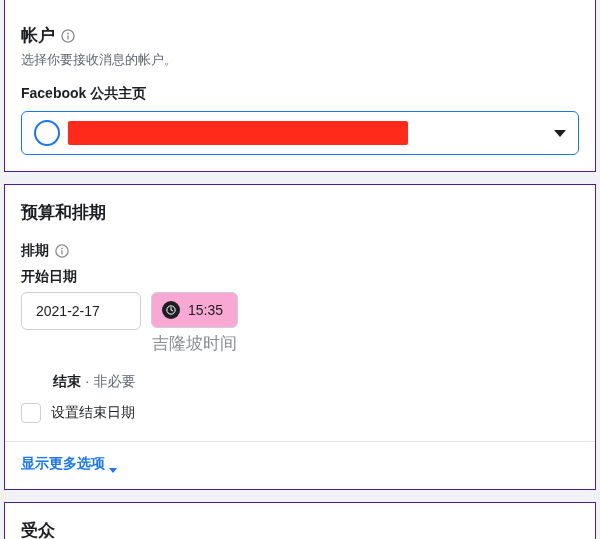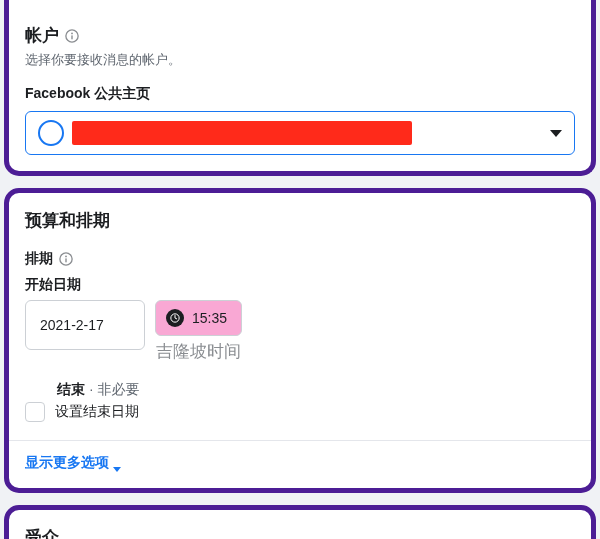--- a/index.html
+++ b/index.html
@@ -6,22 +6,22 @@
     body {
       font-family: -apple-system, BlinkMacSystemFont, "Segoe UI", Helvetica, Arial, sans-serif;
       background: #f0f2f5;
       width: 600px;
       height: 539px;
       overflow: hidden;
       color: #1c1e21;
     }
     .card {
       background: #fff;
-      border: 5px solid #4c1d95;
-      border-radius: 15px;
+      border: 1px solid #4c1d95;
+      border-radius: 0;
       margin: 0 4px 12px 4px;
       padding: 16px;
     }
     .card.first { border-top: none; border-top-left-radius: 0; border-top-right-radius: 0; padding-top: 24px;}
     .section-title {
       font-size: 17px;
       font-weight: 700;
       color: #1c1e21;
       display: flex;
       align-items: center;
@@ -78,21 +78,21 @@
     .caret-down {
       width: 0; height: 0;
       border-left: 6px solid transparent;
       border-right: 6px solid transparent;
       border-top: 7px solid #1c1e21;
     }
     .row-inputs { display: flex; gap: 10px; align-items: flex-start; }
     .date-input {
       border: 1px solid #ccd0d5;
       border-radius: 6px;
-      padding: 16px 14px;
+      padding: 10px 14px;
       font-size: 14px;
       color: #1c1e21;
       background: #fff;
       min-width: 120px;
     }
     .time-wrap { display: flex; flex-direction: column; align-items: center; gap: 4px;}
     .time-input {
       border: 1px solid #ccd0d5;
       border-radius: 6px;
       padding: 8px 14px 8px 10px;
@@ -110,21 +110,21 @@
       display: inline-flex;
       align-items: center;
       justify-content: center;
     }
     .clock-icon svg { width: 10px; height: 10px; }
     .tz-text { font-size: 17px; color: #8a8d91; }
     .subhead { font-size: 14px; font-weight: 700; margin-top: 18px; margin-bottom: 4px; display:flex; align-items:center; gap:6px;}
     .sub2 { font-size: 14px; font-weight: 700; margin-top: 8px; margin-bottom: 6px;}
     .end-label { font-size: 14px; font-weight: 700; margin-top: 18px; color:#1c1e21;margin-left:32px;}
     .end-label .opt { color: #606770; font-weight: 400; }
-    .check-row { display: flex; align-items: center; gap: 10px; margin-top: 3px;}
+    .check-row { display: flex; align-items: center; gap: 10px; margin-top: 12px;}
     .checkbox {
       width: 20px; height: 20px;
       border: 1.5px solid #ccd0d5;
       border-radius: 4px;
       background: #fff;
       cursor: pointer;
     }
     .check-label { font-size: 14px; color: #1c1e21; }
     .divider { border-top: 1px solid #e4e6eb; margin: 18px -16px 12px -16px; }
     .link-btn {

